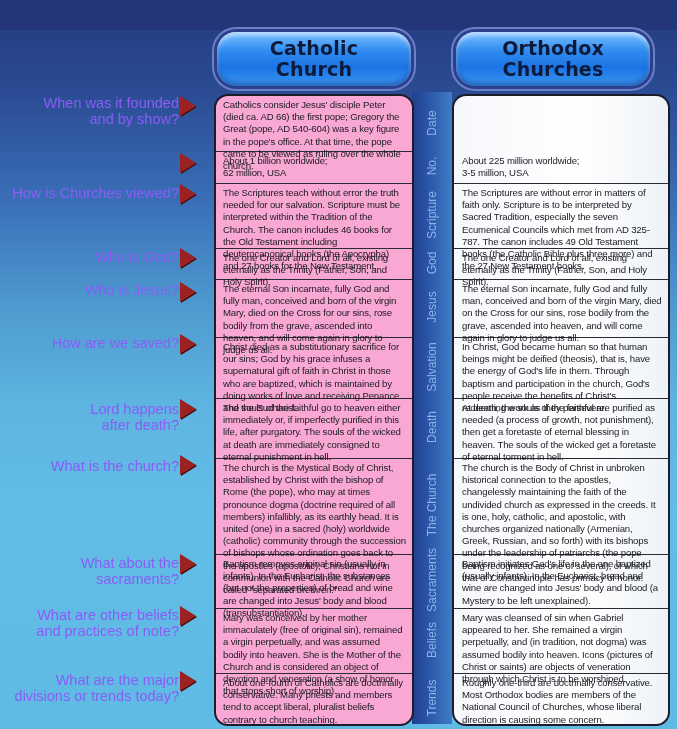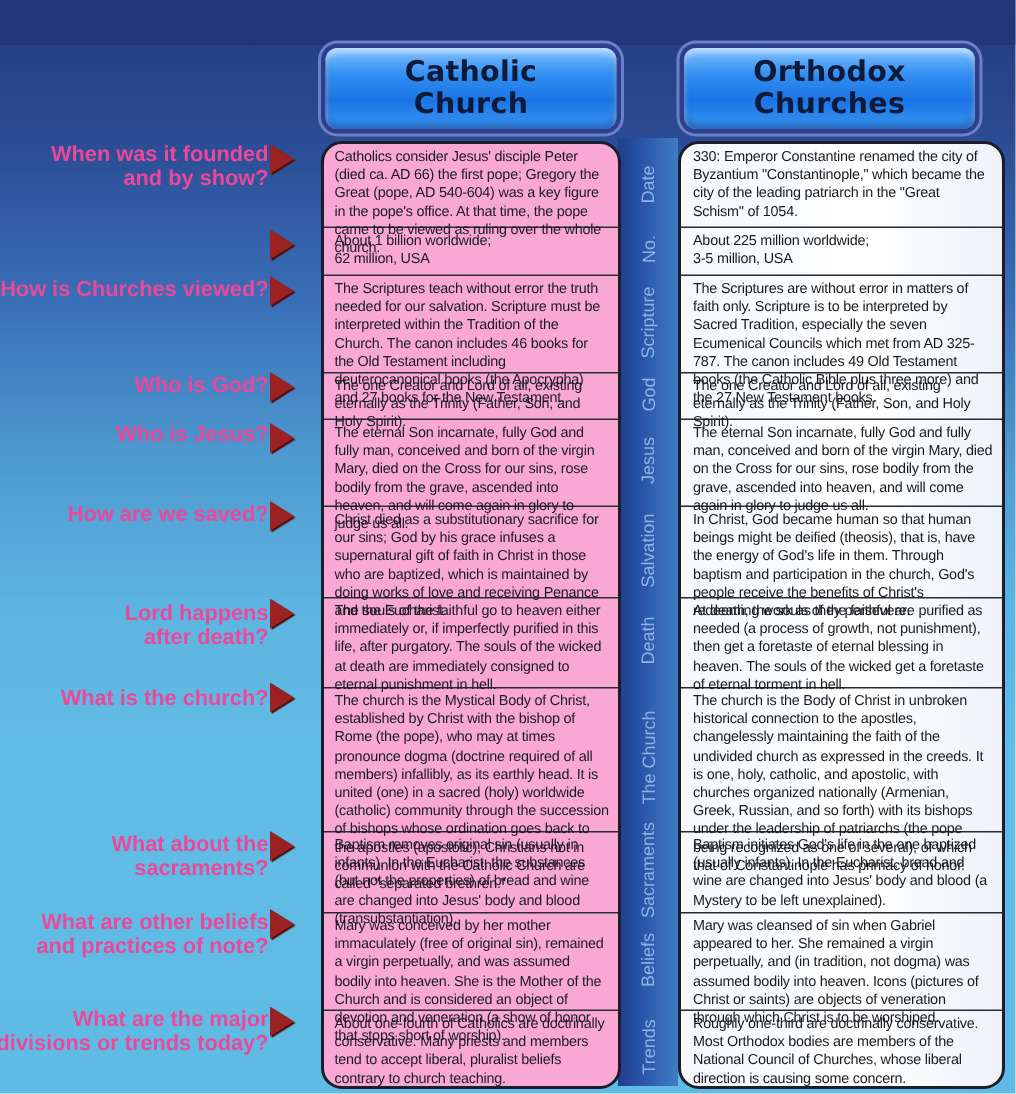--- a/index.html
+++ b/index.html
@@ -4,21 +4,21 @@
 <style>
   html, body { margin:0; padding:0; }
   body {
     width:677px; height:729px; overflow:hidden; position:relative;
     font-family: "Liberation Sans", sans-serif;
     background: linear-gradient(180deg, #243a7e 0%, #2a4a92 12%, #3a70b8 28%, #4e9ad0 42%, #5db4e0 55%, #62bde6 70%, #5fbbe4 100%);
   }
   .topband { position:absolute; left:0; top:0; width:677px; height:30px; background:#223679; }
   .header-pill {
     position:absolute; top:32px; height:54px; width:194px;
-    border-radius:8px;
+    border-radius:19px;
     background: linear-gradient(180deg, #7ec0ff 0%, #2f8cf0 35%, #1b74e4 65%, #3a97f5 100%);
     box-shadow: 0 0 0 3px #2b3f8a, 0 0 0 5px #6b80c8, inset 0 3px 4px rgba(255,255,255,0.55), inset 0 -3px 5px rgba(0,0,60,0.35);
     display:flex; flex-direction:column; align-items:center; justify-content:center;
   }
   .header-pill span {
     display:block; font-family:"DejaVu Sans", sans-serif; font-weight:bold;
     font-size:19px; line-height:21px; color:#0d1a3a; letter-spacing:0.2px;
   }
   .pill-catholic { left:217px; }
   .pill-orthodox { left:456px; }
@@ -50,22 +50,22 @@
     box-sizing:border-box; padding:3px 6px 0 7px;
     font-family:"Liberation Sans", sans-serif; font-size:9.6px; line-height:12.2px;
     color:#1a1a22; letter-spacing:-0.15px;
     border-bottom:1.5px solid #2a2a35;
   }
   .cell:last-child { border-bottom:none; }
   .card-orthodox .cell { padding-left:8px; }
 
   .question {
     position:absolute; right:498px; text-align:right;
-    font-family:"Liberation Sans", sans-serif; font-weight:bold; font-size:14.5px; line-height:16px;
-    color:#ec4899; white-space:nowrap;
+    font-family:"Liberation Sans", sans-serif; font-weight:normal; font-size:14.5px; line-height:16px;
+    color:#8b5cf6; white-space:nowrap;
   }
   .arrow {
     position:absolute; left:180px; width:0; height:0;
     border-top:10px solid transparent; border-bottom:10px solid transparent;
     border-left:16px solid #9a2222;
     filter: drop-shadow(1px 1px 0 #4a0a0a);
   }
 </style>
 </head>
 <body>
@@ -126,21 +126,20 @@
   <div class="cell" style="top:184px;height:58px">The eternal Son incarnate, fully God and fully man, conceived and born of the virgin Mary, died on the Cross for our sins, rose bodily from the grave, ascended into heaven, and will come again in glory to judge us all.</div>
   <div class="cell" style="top:242px;height:61px">Christ died as a substitutionary sacrifice for our sins; God by his grace infuses a supernatural gift of faith in Christ in those who are baptized, which is maintained by doing works of love and receiving Penance and the Eucharist.</div>
   <div class="cell" style="top:303px;height:60px">The souls of the faithful go to heaven either immediately or, if imperfectly purified in this life, after purgatory. The souls of the wicked at death are immediately consigned to eternal punishment in hell.</div>
   <div class="cell" style="top:363px;height:96px">The church is the Mystical Body of Christ, established by Christ with the bishop of Rome (the pope), who may at times pronounce dogma (doctrine required of all members) infallibly, as its earthly head. It is united (one) in a sacred (holy) worldwide (catholic) community through the succession of bishops whose ordination goes back to the apostles (apostolic); Christians not in communion with the Catholic Church are called "separated brethren."</div>
   <div class="cell" style="top:513px;height:65px">Mary was conceived by her mother immaculately (free of original sin), remained a virgin perpetually, and was assumed bodily into heaven. She is the Mother of the Church and is considered an object of devotion and veneration (a show of honor that stops short of worship).</div>
   <div class="cell" style="top:459px;height:54px">Baptism removes original sin (usually in infants). In the Eucharist, the substances (but not the properties) of bread and wine are changed into Jesus' body and blood (transubstantiation).</div>
   <div class="cell" style="top:578px;height:50px">About one-fourth of Catholics are doctrinally conservative. Many priests and members tend to accept liberal, pluralist beliefs contrary to church teaching.</div>
 </div>
 
 <div class="card card-orthodox">
-  <div class="cell" style="top:0;height:56px">330: Emperor Constantine renamed the city of Byzantium "Constantinople," which became the city of the leading patriarch in the "Great Schism" of 1054.</div>
   <div class="cell" style="top:56px;height:32px;white-space:pre-line">About 225 million worldwide;
 3-5 million, USA</div>
   <div class="cell" style="top:88px;height:65px">The Scriptures are without error in matters of faith only. Scripture is to be interpreted by Sacred Tradition, especially the seven Ecumenical Councils which met from AD 325-787. The canon includes 49 Old Testament books (the Catholic Bible plus three more) and the 27 New Testament books.</div>
   <div class="cell" style="top:153px;height:31px">The one Creator and Lord of all, existing eternally as the Trinity (Father, Son, and Holy Spirit).</div>
   <div class="cell" style="top:184px;height:58px">The eternal Son incarnate, fully God and fully man, conceived and born of the virgin Mary, died on the Cross for our sins, rose bodily from the grave, ascended into heaven, and will come again in glory to judge us all.</div>
   <div class="cell" style="top:242px;height:61px">In Christ, God became human so that human beings might be deified (theosis), that is, have the energy of God's life in them. Through baptism and participation in the church, God's people receive the benefits of Christ's redeeming work as they persevere.</div>
   <div class="cell" style="top:303px;height:60px">At death, the souls of the faithful are purified as needed (a process of growth, not punishment), then get a foretaste of eternal blessing in heaven. The souls of the wicked get a foretaste of eternal torment in hell.</div>
   <div class="cell" style="top:363px;height:96px">The church is the Body of Christ in unbroken historical connection to the apostles, changelessly maintaining the faith of the undivided church as expressed in the creeds. It is one, holy, catholic, and apostolic, with churches organized nationally (Armenian, Greek, Russian, and so forth) with its bishops under the leadership of patriarchs (the pope being recognized as one of several), of which that of Constantinople has primacy of honor.</div>
   <div class="cell" style="top:459px;height:54px">Baptism initiates God's life in the one baptized (usually infants). In the Eucharist, bread and wine are changed into Jesus' body and blood (a Mystery to be left unexplained).</div>
   <div class="cell" style="top:513px;height:65px">Mary was cleansed of sin when Gabriel appeared to her. She remained a virgin perpetually, and (in tradition, not dogma) was assumed bodily into heaven. Icons (pictures of Christ or saints) are objects of veneration through which Christ is to be worshiped.</div>

